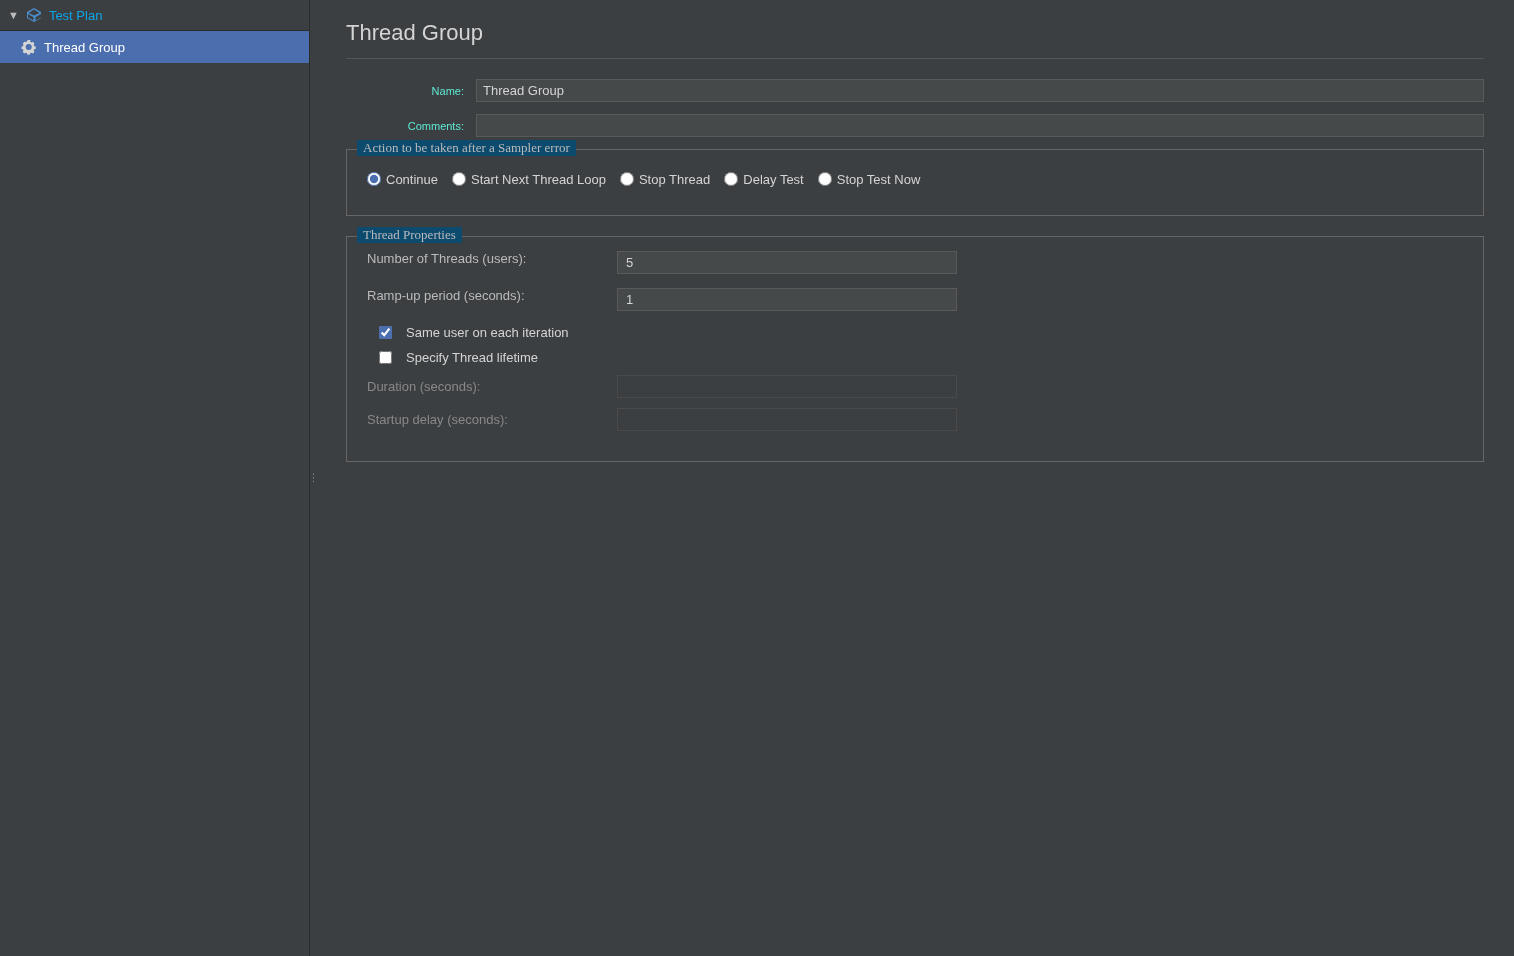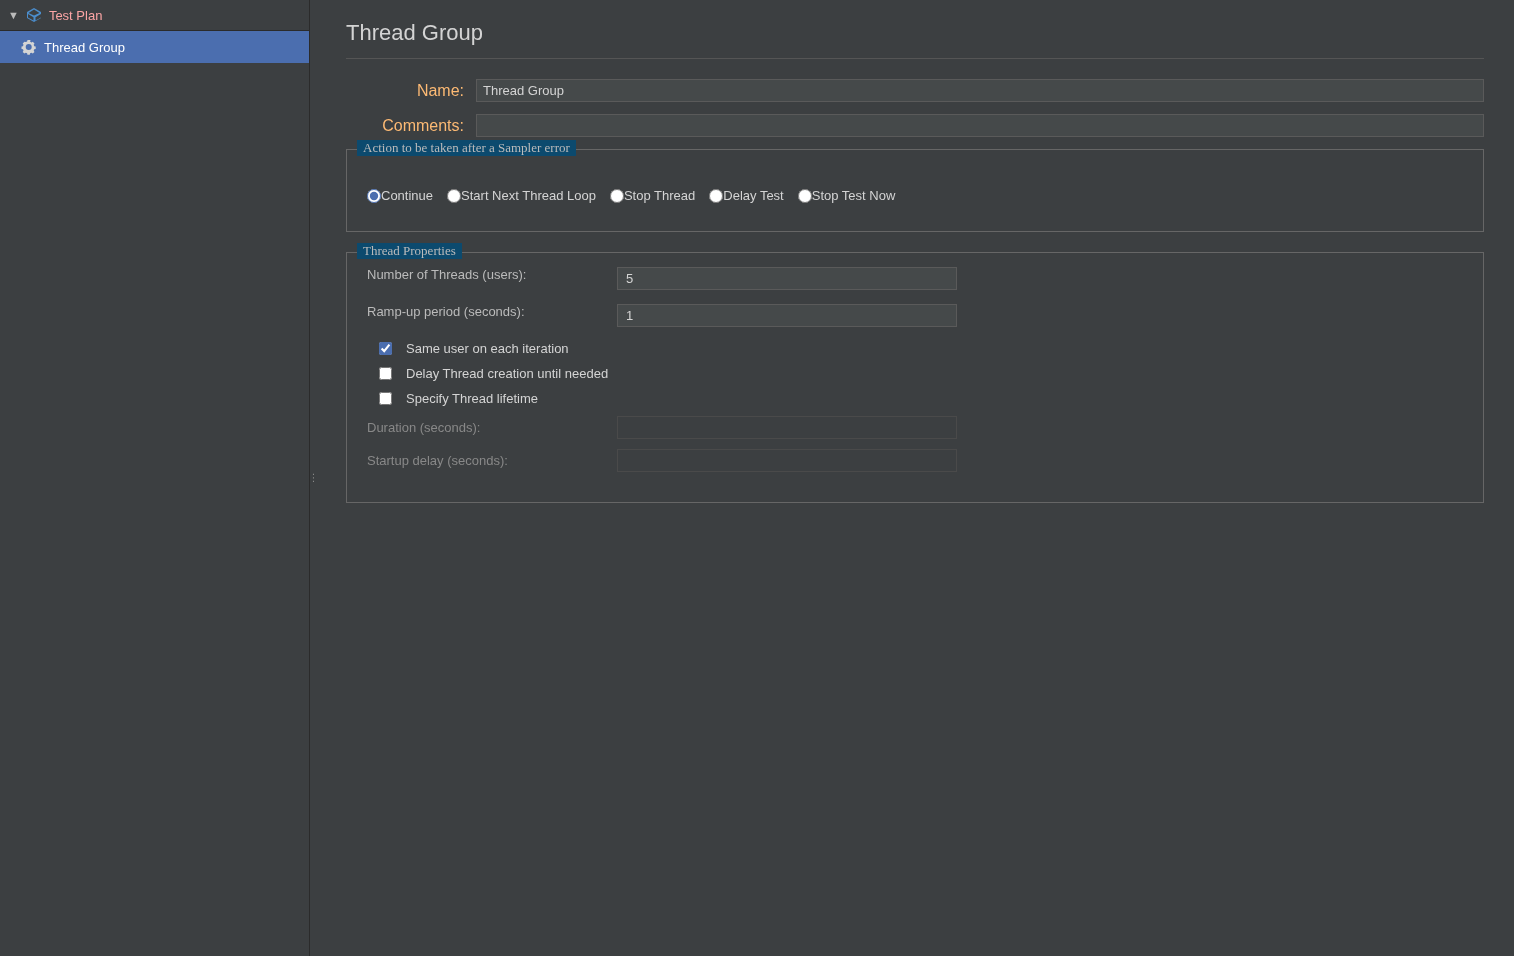--- a/index.html
+++ b/index.html
@@ -41,21 +41,21 @@
 
     .sidebar-icon {
       width: 18px;
       height: 18px;
       display: flex;
       align-items: center;
       justify-content: center;
     }
 
     .sidebar-title {
-      color: #fca5a5;
+      color: #0ea5e9;
       font-size: 13px;
     }
 
     .sidebar-item {
       display: flex;
       align-items: center;
       padding: 7px 10px 7px 20px;
       gap: 6px;
       cursor: pointer;
     }
@@ -108,25 +108,25 @@
       padding-bottom: 12px;
     }
 
     .field-row {
       display: flex;
       align-items: center;
       margin-bottom: 12px;
     }
 
     .field-label {
-      color: #fdba74;
+      color: #5eead4;
       min-width: 130px;
       text-align: right;
       padding-right: 12px;
-      font-size: 16px;
+      font-size: 11px;
     }
 
     .field-input {
       background: #45494a;
       border: 1px solid #5a5a5a;
       color: #d4d4d4;
       padding: 3px 6px;
       font-size: 13px;
       flex: 1;
       outline: none;
@@ -155,23 +155,23 @@
     .radio-group {
       display: flex;
       align-items: center;
       gap: 14px;
       padding: 8px 0;
       flex-wrap: wrap;
     }
 
     .radio-item {
       display: flex;
-      align-items: center;
-      cursor: pointer;
-      margin-top: 16px;
+      align-items: flex-start;
+      gap: 5px;
+      cursor: pointer;
     }
 
     .radio-item input[type="radio"] {
       accent-color: #4b6eaf;
       width: 14px;
       height: 14px;
       cursor: pointer;
     }
 
     .radio-label {
@@ -363,24 +363,20 @@
       <span class="prop-label">Ramp-up period (seconds):</span>
       <input class="prop-input" type="text" value="1" style="">
     </div>
 
 
     <div class="checkbox-row">
       <input type="checkbox" checked="" style="">
       <span class="checkbox-row-label">Same user on each iteration</span>
     </div>
 
-    <div class="checkbox-row">
-      <input type="checkbox" style="">
-      <span class="checkbox-row-label">Delay Thread creation until needed</span>
-    </div>
 
     <div class="checkbox-row">
       <input type="checkbox" style="">
       <span class="checkbox-row-label">Specify Thread lifetime</span>
     </div>
 
     <div class="duration-row" style="margin-top: 10px;">
       <span class="duration-label">Duration (seconds):</span>
       <input class="prop-input-disabled" type="text" disabled="" value="" style="">
     </div>

